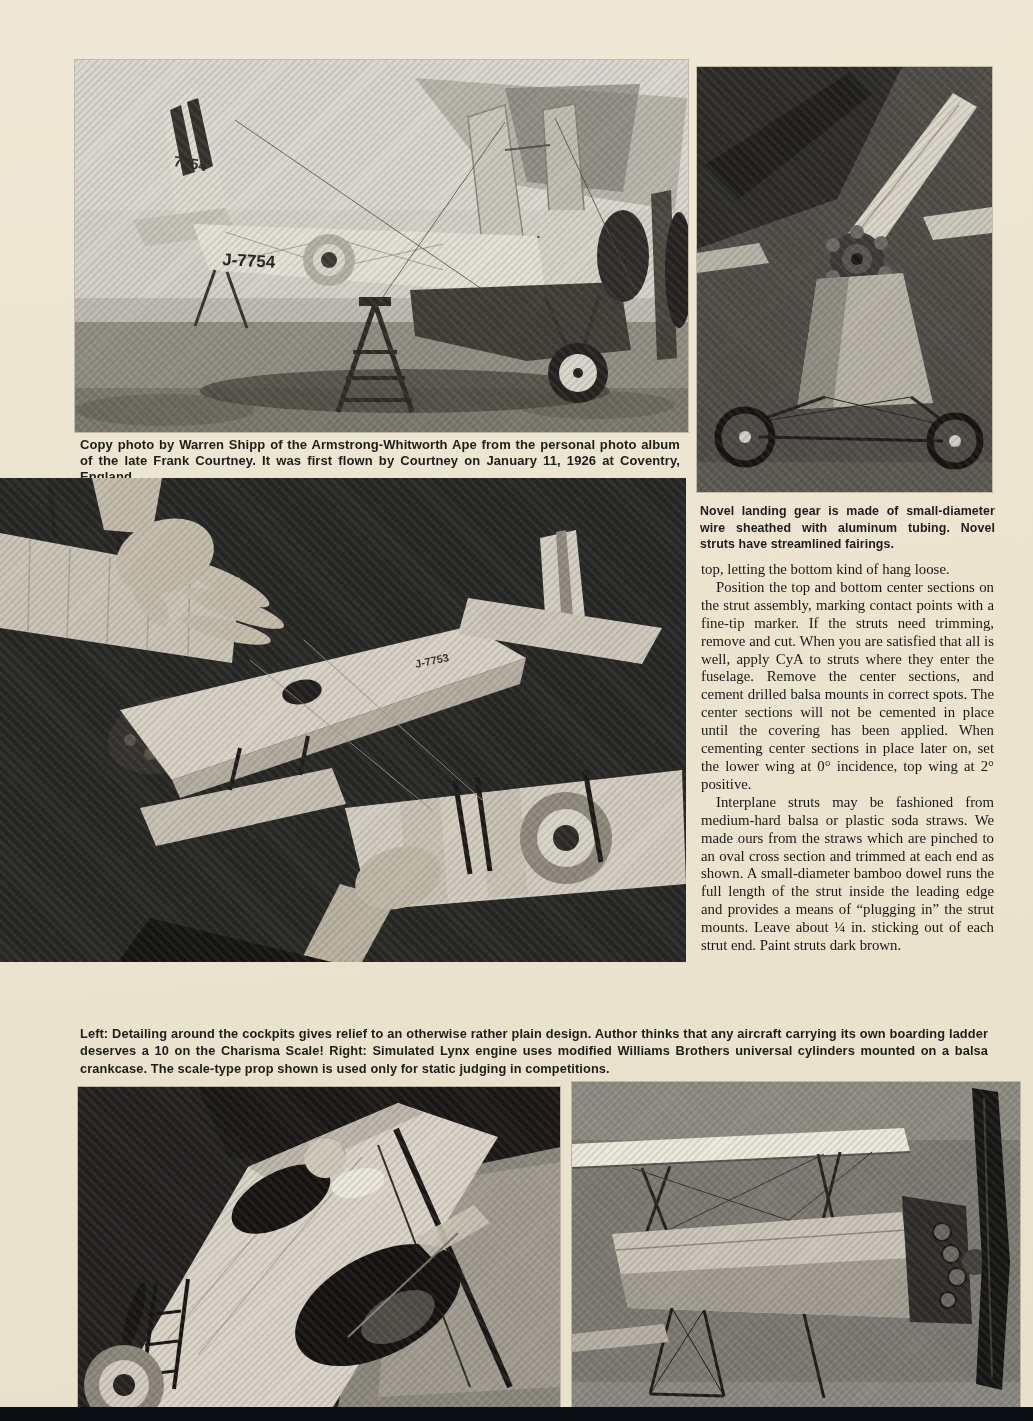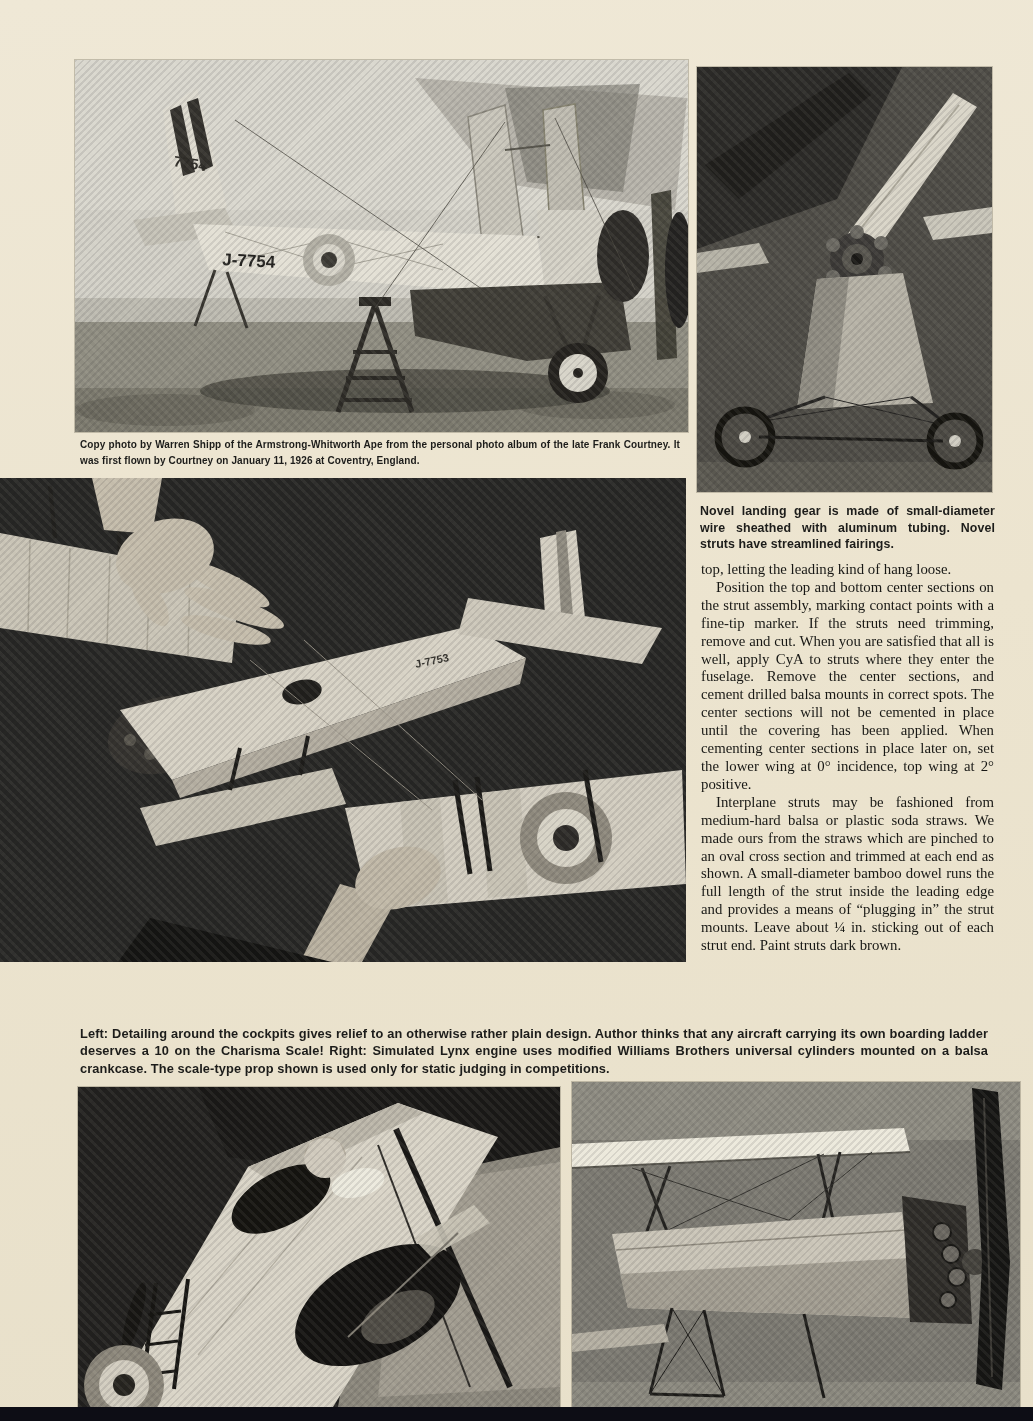--- a/index.html
+++ b/index.html
@@ -11,21 +11,21 @@
   .photo{position:absolute;overflow:hidden;box-shadow:0 0 0 1px rgba(60,55,40,.25);}
   .photo svg{display:block;width:100%;height:100%;}
   .photo::after{
     content:"";position:absolute;inset:0;pointer-events:none;
     background:
       repeating-linear-gradient(135deg,rgba(25,22,30,.10) 0 2px,rgba(0,0,0,0) 2px 5px),
       repeating-linear-gradient(45deg,rgba(255,250,235,.06) 0 3px,rgba(0,0,0,0) 3px 7px);
   }
   .caption{
     position:absolute;font-weight:bold;color:#1c1c1a;
-    font-size:10px;line-height:16.2px;text-align:justify;
+    font-size:13px;line-height:16.2px;text-align:justify;
     letter-spacing:.1px;
   }
   .caption-small{font-size:12.4px;line-height:16.6px;}
   .bodytext{
     position:absolute;left:701px;top:561px;width:293px;
     font-family:"Liberation Serif",serif;font-size:14.8px;line-height:17.9px;
     color:#181815;text-align:justify;
   }
   .bodytext p{margin:0;}
   .bodytext p.indent{text-indent:15px;}
@@ -150,21 +150,21 @@
         <circle cx="258" cy="374" r="25" fill="#4a4842" stroke="#15140f" stroke-width="7"></circle>
         <circle cx="258" cy="374" r="6" fill="#d0cdc2"></circle>
       </g>
       <line x1="62" y1="370" x2="246" y2="374" stroke="#1c1b18" stroke-width="3"></line>
     </svg>
   </div>
 
   <div class="caption caption-small" style="left:700px;top:503px;width:295px;">Novel landing gear is made of small-diameter wire sheathed with aluminum tubing. Novel struts have streamlined fairings.</div>
 
   <div class="bodytext">
-    <p>top, letting the leading kind of hang loose.</p>
+    <p>top, letting the bottom kind of hang loose.</p>
     <p class="indent">Position the top and bottom center sections on the strut assembly, marking contact points with a fine-tip marker. If the struts need trimming, remove and cut. When you are satisfied that all is well, apply CyA to struts where they enter the fuselage. Remove the center sections, and cement drilled balsa mounts in correct spots. The center sections will not be cemented in place until the covering has been applied. When cementing center sections in place later on, set the lower wing at 0° incidence, top wing at 2° positive.</p>
     <p class="indent">Interplane struts may be fashioned from medium-hard balsa or plastic soda straws. We made ours from the straws which are pinched to an oval cross section and trimmed at each end as shown. A small-diameter bamboo dowel runs the full length of the strut inside the leading edge and provides a means of “plugging in” the strut mounts. Leave about ¼ in. sticking out of each strut end. Paint struts dark brown.</p>
   </div>
 
   <div class="photo" style="left:0;top:478px;width:686px;height:484px;box-shadow:none;">
     <svg viewBox="0 0 686 484" preserveAspectRatio="none">
       <rect x="0" y="0" width="686" height="484" fill="#262624"></rect>
 
       <polygon points="0,55 240,100 232,185 0,150" fill="#c9c4b6"></polygon>
       <g stroke="#a9a496" stroke-width="1.5">

